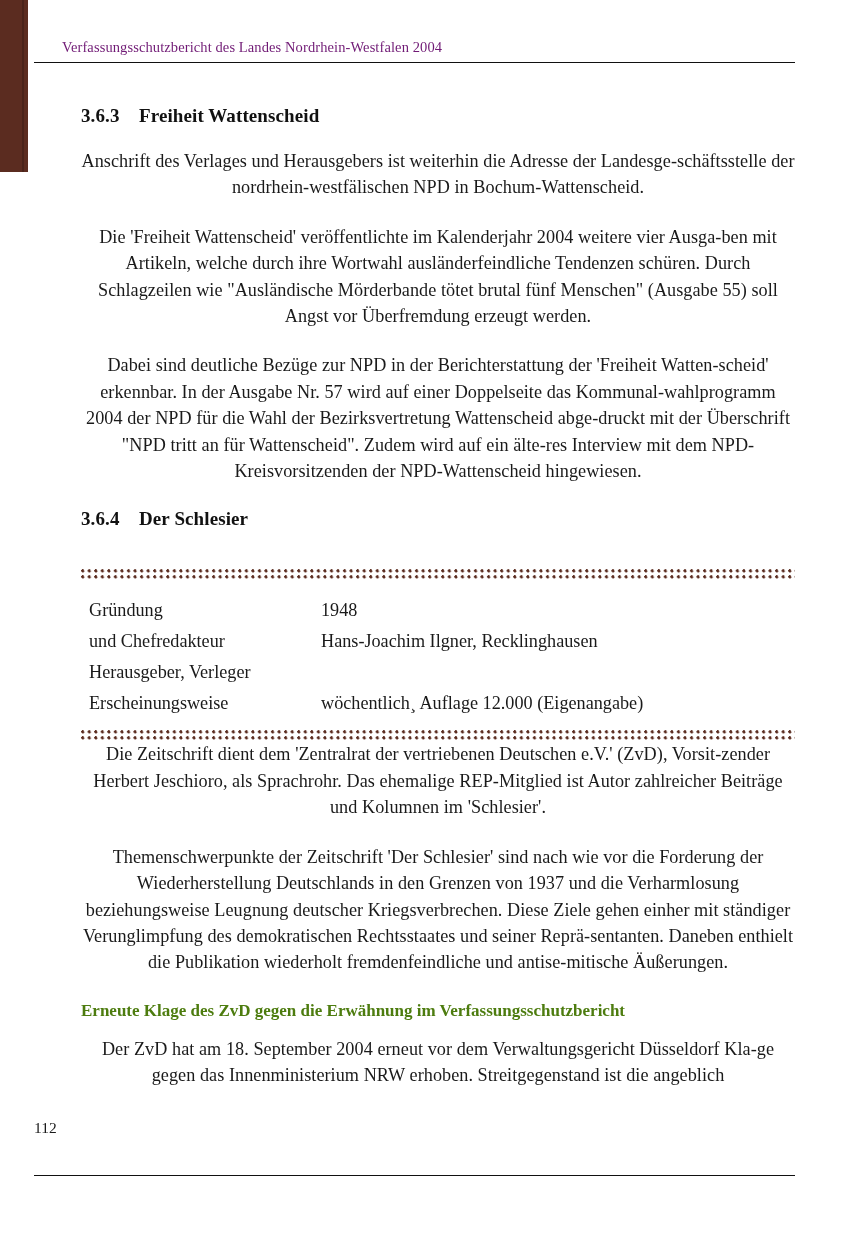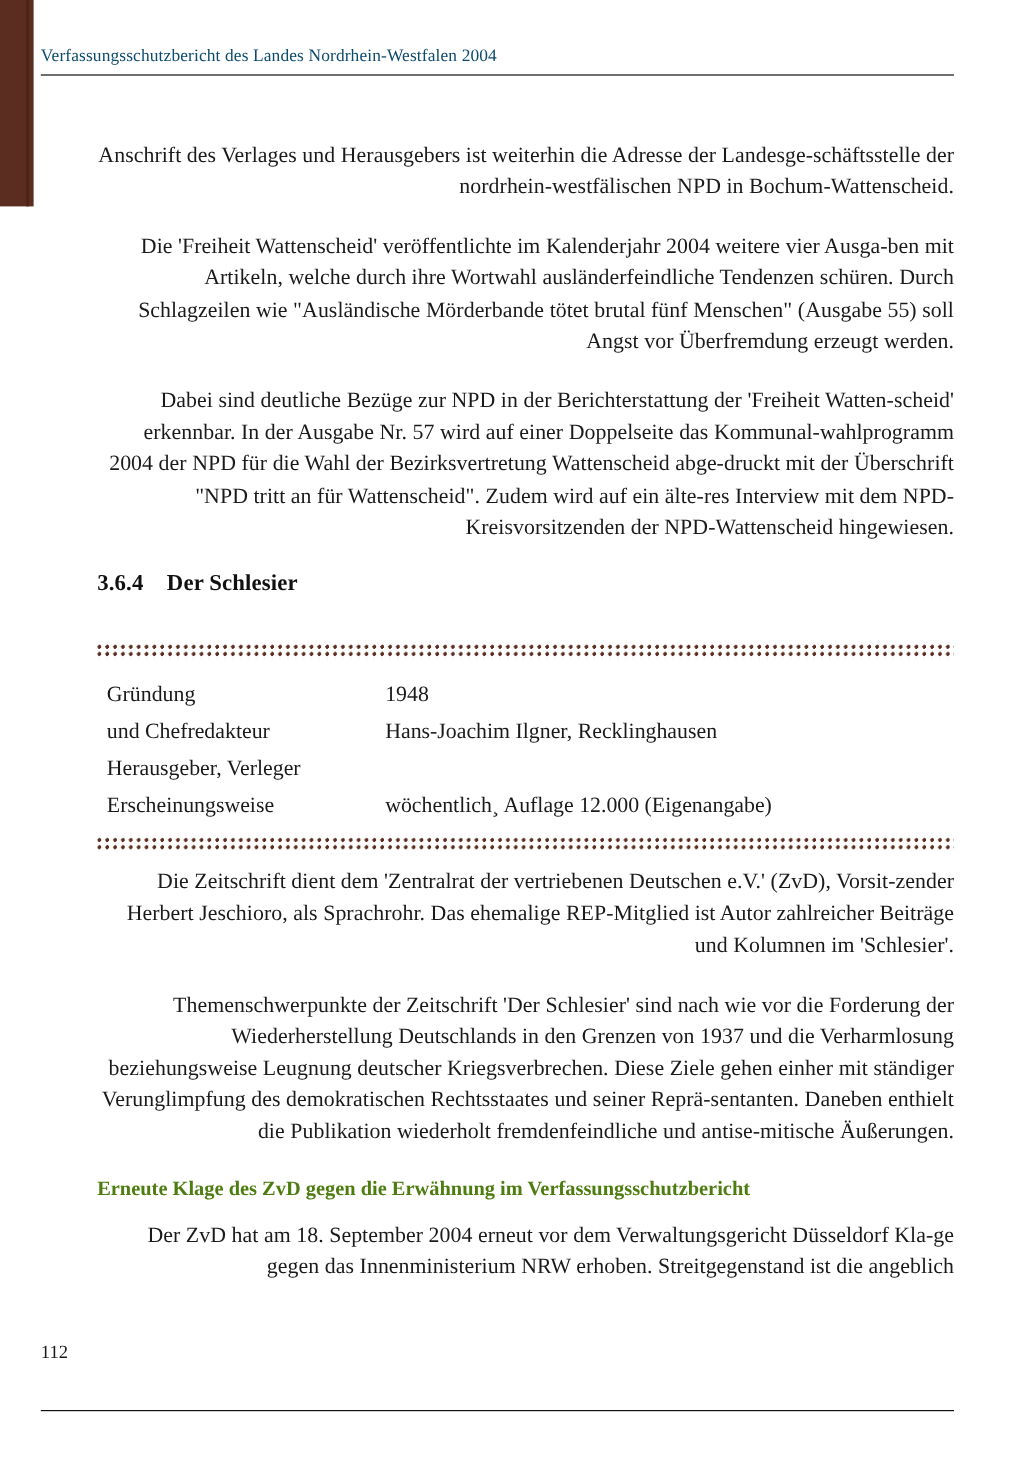--- a/index.html
+++ b/index.html
@@ -39,22 +39,23 @@
   #running-head {
     position: absolute;
     left: 34px;
     top: 38px;
     width: 761px;
   }
   #running-head .rh-text {
     font-size: 14.5px;
     line-height: 18px;
     letter-spacing: 0.1px;
-    color: #0c4a6e;
+    color: #701a75;
     white-space: nowrap;
+    margin-left: 28px;
   }
   #head-rule {
     position: absolute;
     left: 34px;
     top: 62px;
     width: 761px;
     height: 1px;
     background: #111111;
   }
 
@@ -89,22 +90,22 @@
     font-weight: bold;
     font-size: 17px;
     line-height: 23px;
     margin: 0 0 14px 0;
     color: #4d7c0f;
   }
 
   p.body-text {
     font-size: 18.2px;
     line-height: 26.4px;
-    margin: 12px 0 23px 0;
-    text-align: right;
+    margin: 0 0 23px 0;
+    text-align: center;
     color: #1a1a1a;
     letter-spacing: 0.05px;
   }
   p.body-text:last-child { margin-bottom: 0; }
 
   
   .dotted-rule {
     width: 714px;
     height: 11px;
     margin: 0;
@@ -180,20 +181,23 @@
   <div id="brown-tab-stripe"></div>
 </div>
 
 <div id="running-head">
   <div class="rh-text">Verfassungsschutzbericht des Landes Nordrhein-Westfalen 2004</div>
 </div>
 <div id="head-rule"></div>
 
 <div id="content">
 
+  <h2 class="section-heading">
+    <span class="num">3.6.3</span><span>Freiheit Wattenscheid</span>
+  </h2>
 
   <p class="body-text">Anschrift des Verlages und Herausgebers ist weiterhin die Adresse der Landesge-schäftsstelle der nordrhein-westfälischen NPD in Bochum-Wattenscheid.</p>
   <p class="body-text">Die 'Freiheit Wattenscheid' veröffentlichte im Kalenderjahr 2004 weitere vier Ausga-ben mit Artikeln, welche durch ihre Wortwahl ausländerfeindliche Tendenzen schüren. Durch Schlagzeilen wie "Ausländische Mörderbande tötet brutal fünf Menschen" (Ausgabe 55) soll Angst vor Überfremdung erzeugt werden.</p>
   <p class="body-text">Dabei sind deutliche Bezüge zur NPD in der Berichterstattung der 'Freiheit Watten-scheid' erkennbar. In der Ausgabe Nr. 57 wird auf einer Doppelseite das Kommunal-wahlprogramm 2004 der NPD für die Wahl der Bezirksvertretung Wattenscheid abge-druckt mit der Überschrift "NPD tritt an für Wattenscheid". Zudem wird auf ein älte-res Interview mit dem NPD-Kreisvorsitzenden der NPD-Wattenscheid hingewiesen.</p>
 
   <h2 class="section-heading second">
     <span class="num">3.6.4</span><span>Der Schlesier</span>
   </h2>
 
   <div class="dotted-rule top"></div>

